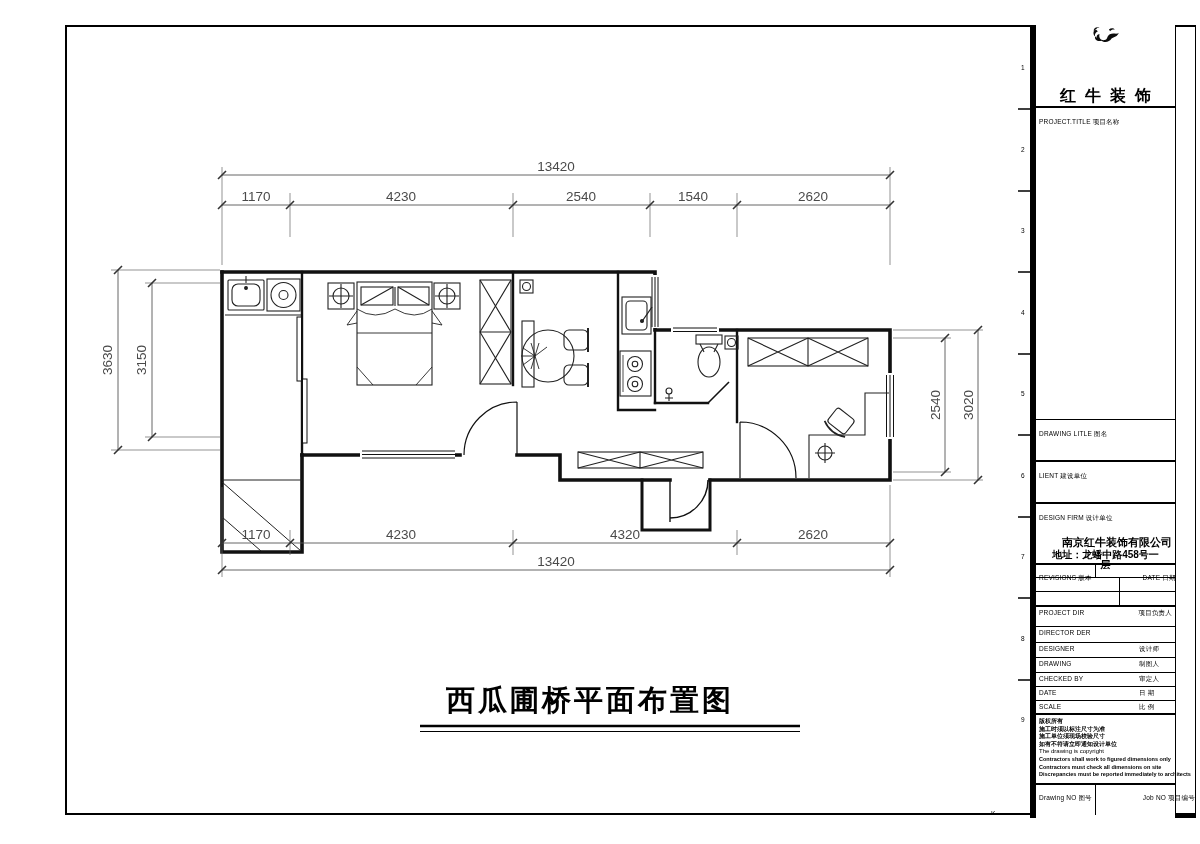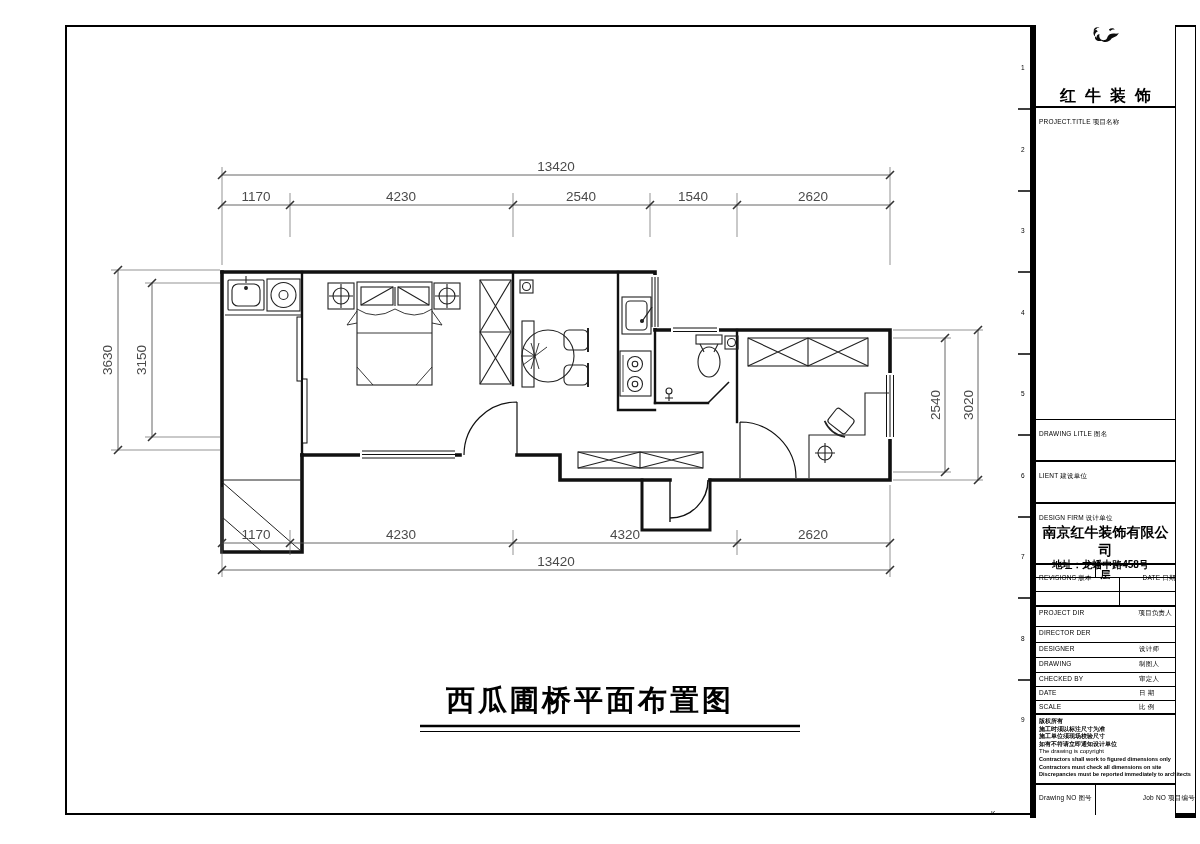--- a/index.html
+++ b/index.html
@@ -13,21 +13,21 @@
   .bb1{border-bottom:1px solid #000;}
   .bb15{border-bottom:1.5px solid #000;}
   .bb2{border-bottom:2.5px solid #000;}
   .lbl{font-size:6.5px;letter-spacing:.2px;white-space:nowrap;}
   .logo-cell{height:83px;display:flex;flex-direction:column;align-items:center;justify-content:flex-start;padding-top:1px;}
   .logo-name{font-size:16px;font-weight:600;letter-spacing:9px;margin-left:9px;line-height:17px;}
   .proj-cell{height:312px;}
   .dt-cell{height:42px;}
   .cl-cell{height:42px;}
   .firm-cell{height:61px;}
-  .firm-name{font-size:14px;font-weight:700;text-align:center;margin-top:0;}
+  .firm-name{font-size:11px;font-weight:700;text-align:right;margin-top:11px;}
   .firm-addr{font-size:10px;font-weight:700;text-align:center;line-height:10px;padding:0 10px;}
   .twocol{display:flex;padding:0;}
   .twocol .c1{width:84px;border-right:1px solid #000;box-sizing:border-box;padding:1px 3px;}
   .twocol .c2{flex:1;padding:1px 3px;}
   .revhead{height:13px;}
   .revrow1{height:14px;}
   .revrow2{height:15px;}
   .prow{display:flex;align-items:flex-start;padding:2px 3px;}
   .prow .en{width:56px;}
   .copyright{height:70px;padding:3px 3px;}

